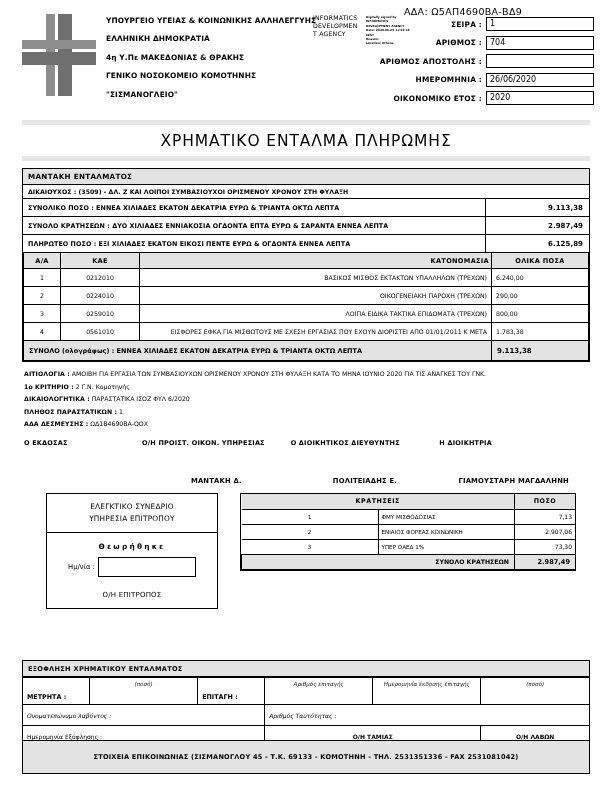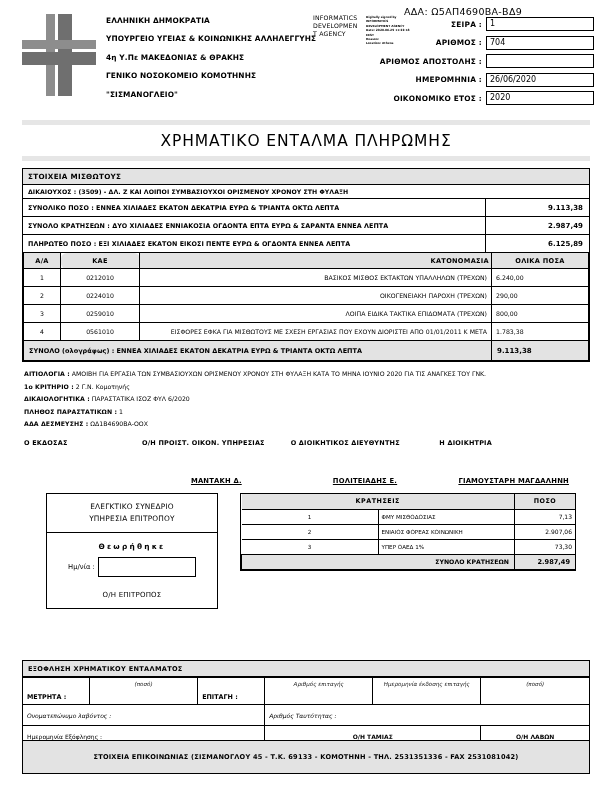--- a/index.html
+++ b/index.html
@@ -239,21 +239,21 @@
   }
   .sig-row > div { flex: 1; }
   .sig-row .s1 { flex: 0 0 118px; }
   .sig-names {
     display: flex;
     margin: 30px 24px 0 24px;
     font-size: 6.8px;
     font-weight: bold;
     letter-spacing: .2px;
   }
-  .sig-names > div { flex: 1; text-align: center; text-decoration: underline; }
+  .sig-names > div { flex: 1; text-align: center; }
   .sig-names .s1 { flex: 0 0 118px; text-align: left; }
 
   
   .mid {
     display: flex;
     margin: 8px 36px 0 36px;
     align-items: flex-start;
   }
   .attach {
     width: 170px;
@@ -421,22 +421,22 @@
   <div class="header">
 
     <div class="cross">
       <div class="bar v1"></div>
         <div class="bar v2"></div>
       <div class="bar h1"></div>
         <div class="bar h2"></div>
     </div>
 
     <div class="org-lines">
+      <div>ΥΠΟΥΡΓΕΙΟ ΥΓΕΙΑΣ &amp; ΚΟΙΝΩΝΙΚΗΣ ΑΛΛΗΛΕΓΓΥΗΣ</div>
       <div>ΕΛΛΗΝΙΚΗ ΔΗΜΟΚΡΑΤΙΑ</div>
-      <div>ΥΠΟΥΡΓΕΙΟ ΥΓΕΙΑΣ &amp; ΚΟΙΝΩΝΙΚΗΣ ΑΛΛΗΛΕΓΓΥΗΣ</div>
       <div>4η Υ.Πε ΜΑΚΕΔΟΝΙΑΣ &amp; ΘΡΑΚΗΣ</div>
       <div>ΓΕΝΙΚΟ ΝΟΣΟΚΟΜΕΙΟ ΚΟΜΟΤΗΝΗΣ</div>
       <div>"ΣΙΣΜΑΝΟΓΛΕΙΟ"</div>
     </div>
 
     <div class="sig-stamp">
       <div class="big">INFORMATICS</div>
       <div class="big">DEVELOPMEN</div>
       <div class="big">T AGENCY</div>
       <div class="tiny">
@@ -477,21 +477,21 @@
         <div class="field-box">2020</div>
       </div>
     </div>
   </div>
 
   <div class="title-band"></div>
   <div class="doc-title">ΧΡΗΜΑΤΙΚΟ ΕΝΤΑΛΜΑ ΠΛΗΡΩΜΗΣ</div>
   <div class="title-band2"></div>
 
   <div class="sheet">
-    <div class="sec-title">ΣΤΟΙΧΕΙΑ ΜΙΣΘΩΤΟΥΣ</div>
+    <div class="sec-title">ΜΑΝΤΑΚΗ ΕΝΤΑΛΜΑΤΟΣ</div>
     <div class="ben-row">ΔΙΚΑΙΟΥΧΟΣ : (3509) - ΔΛ. Ζ ΚΑΙ ΛΟΙΠΟΙ ΣΥΜΒΑΣΙΟΥΧΟΙ ΟΡΙΣΜΕΝΟΥ ΧΡΟΝΟΥ ΣΤΗ ΦΥΛΑΞΗ</div>
 
     <table class="sum-table">
       <tbody>
           <tr>
         <td>ΣΥΝΟΛΙΚΟ ΠΟΣΟ  : ΕΝΝΕΑ ΧΙΛΙΑΔΕΣ ΕΚΑΤΟΝ ΔΕΚΑΤΡΙΑ ΕΥΡΩ &amp; ΤΡΙΑΝΤΑ ΟΚΤΩ ΛΕΠΤΑ</td>
         <td class="amount">9.113,38</td>
       </tr>
       <tr>
         <td>ΣΥΝΟΛΟ ΚΡΑΤΗΣΕΩΝ : ΔΥΟ ΧΙΛΙΑΔΕΣ ΕΝΝΙΑΚΟΣΙΑ ΟΓΔΟΝΤΑ ΕΠΤΑ ΕΥΡΩ &amp; ΣΑΡΑΝΤΑ ΕΝΝΕΑ ΛΕΠΤΑ</td>

